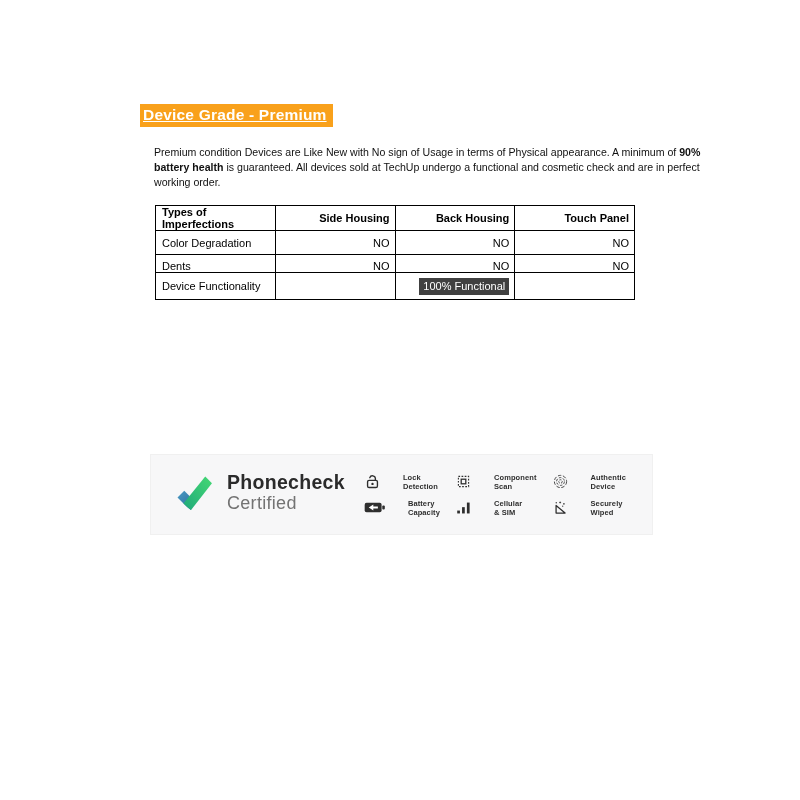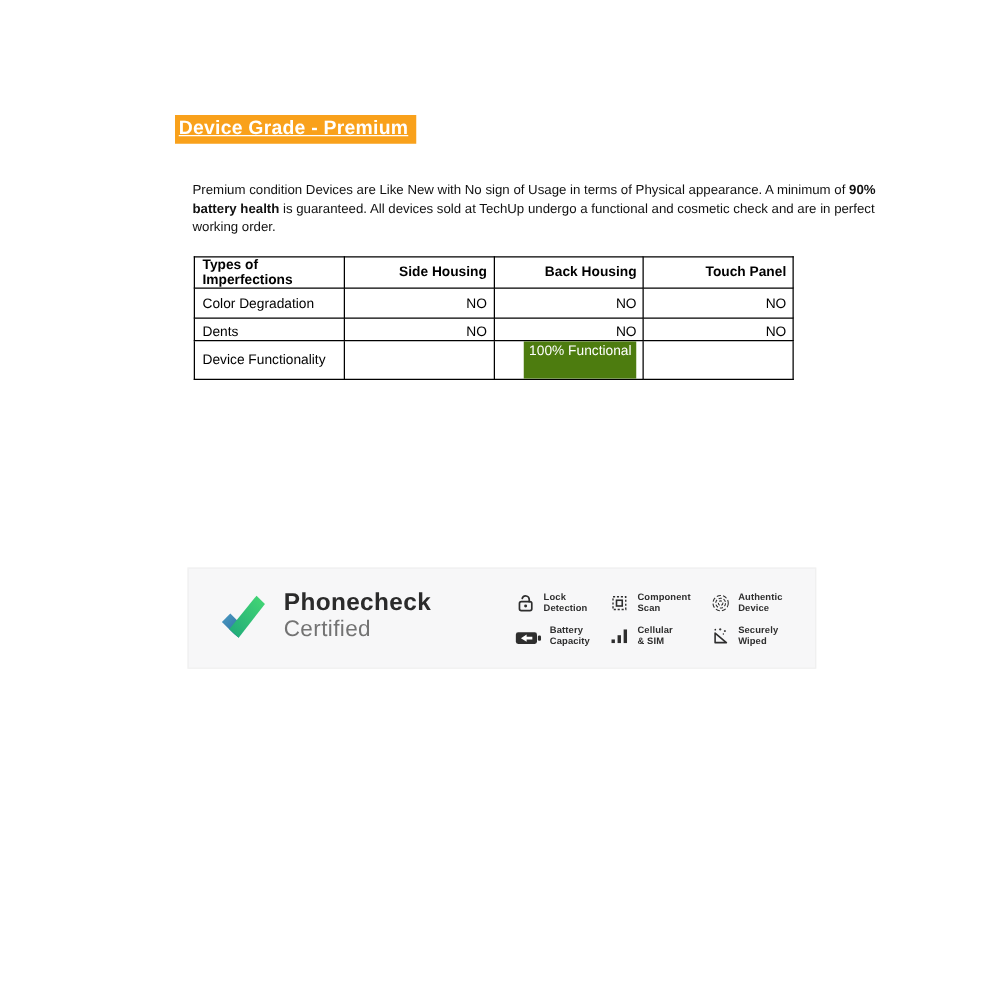--- a/index.html
+++ b/index.html
@@ -10,21 +10,21 @@
     background: #ffffff;
     font-family: "Liberation Sans", sans-serif;
     color: #000;
     overflow: hidden;
   }
 
   
   .title {
     position: absolute;
     left: 140px;
-    top: 92px;
+    top: 104px;
     display: inline-block;
     background: #F9A11B;
     color: #ffffff;
     font-size: 15.5px;
     font-weight: bold;
     text-decoration: underline;
     padding: 2px 6px 3px 3px;
     letter-spacing: 0.2px;
   }
 
@@ -62,23 +62,23 @@
   .grade-table .c-label { text-align: left; padding-left: 6px; }
   .row-head   { height: 23px; }
   .row-0      { height: 24px; }
   .row-1      { height: 22px; }
   .row-2      { height: 24px; }
   .row-3      { height: 16px; }
   .row-3 td   { vertical-align: top; padding-top: 5px; }
   .row-4      { height: 27px; }
   .hl {
     display: inline-block;
-    background: #4d7c0f;
+    background: #404040;
     color: #ffffff;
-    padding: 2px 4px 16px 4px;
+    padding: 2px 4px 3px 4px;
   }
 
   
   .banner {
     position: absolute;
     left: 150px;
     top: 454px;
     width: 503px;
     height: 81px;
     background: #F7F7F8;
@@ -111,22 +111,22 @@
   .features {
     margin-left: auto;
     margin-right: 26px;
     display: grid;
     grid-template-columns: repeat(3, auto);
     column-gap: 15px;
     row-gap: 8px;
   }
   .feature {
     display: flex;
-    align-items: flex-end;
-    gap: 6px;
+    align-items: center;
+    gap: 22px;
   }
   .ficon { width: 17px; height: 17px; flex: 0 0 auto; }
   .ficon-wide { width: 22px; height: 13px; flex: 0 0 auto; }
   .flabel {
     font-size: 7.5px;
     font-weight: bold;
     color: #2e2e2e;
     line-height: 9px;
     letter-spacing: 0.1px;
   }

